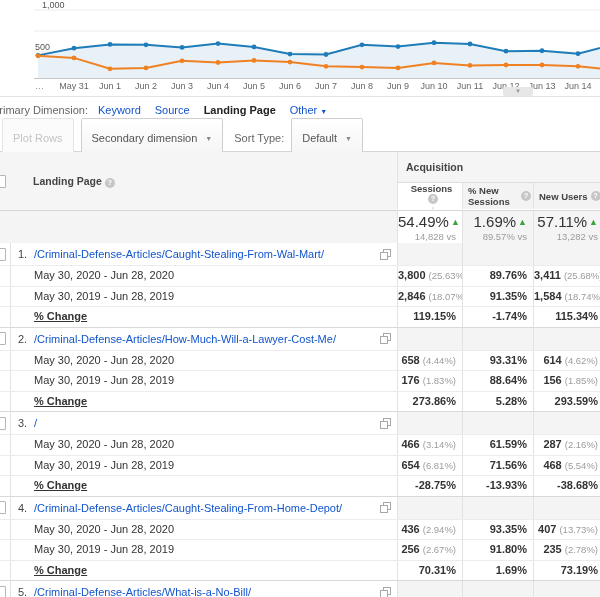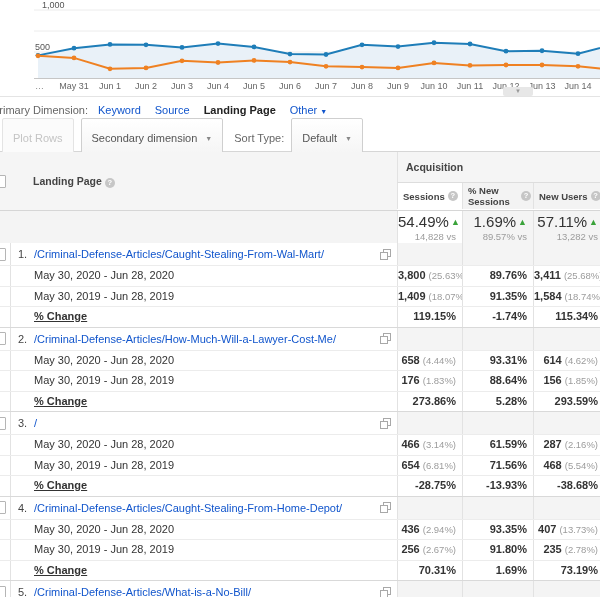--- a/index.html
+++ b/index.html
@@ -43,21 +43,21 @@
   .thead{display:flex;height:58px;border-bottom:1px solid #d6d6d6;}
   .th-left{width:397px;display:flex;align-items:center;background:#f5f5f5;}
   .th-left .c-check{height:100%;display:flex;align-items:center;}
   .lp-head{padding-left:23px;font-weight:bold;font-size:10.5px;color:#444;}
   .th-right{width:211px;display:flex;flex-direction:column;}
   .acq-band{height:31px;line-height:31px;background:#f5f5f5;border-bottom:1px solid #ddd;
     padding-left:8px;font-weight:bold;font-size:10.5px;color:#444;box-sizing:border-box;border-left:1px solid #e2e2e2;}
   .th-cols{display:flex;height:26px;}
   .th{display:flex;align-items:center;justify-content:flex-start;background:#f3f3f3;
     font-weight:bold;font-size:9.5px;color:#444;padding-left:5px;cursor:pointer;}
-  .th.c-sess{background:#fff;text-align:left;padding-right:2px;}
+  .th.c-sess{background:#fff;text-align:left;padding-right:2px;flex-direction:column;}
   .th.c-ns,.th.c-nu{text-align:left;padding-right:2px;}
   .help{display:inline-block;width:10px;height:10px;border-radius:50%;background:#c6c6c6;color:#fff;
     font-size:7.5px;line-height:10px;text-align:center;margin-left:3px;font-weight:bold;flex:none;cursor:pointer;}
   .sort-arrow{color:#666;font-size:10px;margin-left:3px;font-weight:normal;}
   
   .summary{display:flex;height:32px;}
   .sum-left{width:397px;background:#f4f4f4;}
   .sum-cell{background:#f4f4f4;padding-top:2px;}
   .sum-cell.white{background:#fff;}
   .sum-pct{font-size:15px;color:#333;line-height:17px;}
@@ -241,21 +241,21 @@
           </div>
       <div class="c c-sess"><span class="val">3,800</span><span class="pct">(25.63%)</span></div>
       <div class="c c-ns"><span class="val">89.76%</span></div>
       <div class="c c-nu"><span class="val">3,411</span><span class="pct">(25.68%)</span></div>
     </div>
         <div class="row r-sub">
       <div class="c c-check"></div>
       <div class="c c-main">
             <span class="slabel">May 30, 2019 - Jun 28, 2019</span>
           </div>
-      <div class="c c-sess"><span class="val">1,409</span><span class="pct">(18.07%)</span></div>
+      <div class="c c-sess"><span class="val">2,846</span><span class="pct">(18.07%)</span></div>
       <div class="c c-ns"><span class="val">91.35%</span></div>
       <div class="c c-nu"><span class="val">1,584</span><span class="pct">(18.74%)</span></div>
     </div>
         <div class="row r-sub">
       <div class="c c-check"></div>
       <div class="c c-main">
             <span class="slabel chg">% Change</span>
           </div>
       <div class="c c-sess"><span class="val">119.15%</span></div>
       <div class="c c-ns"><span class="val">-1.74%</span></div>

